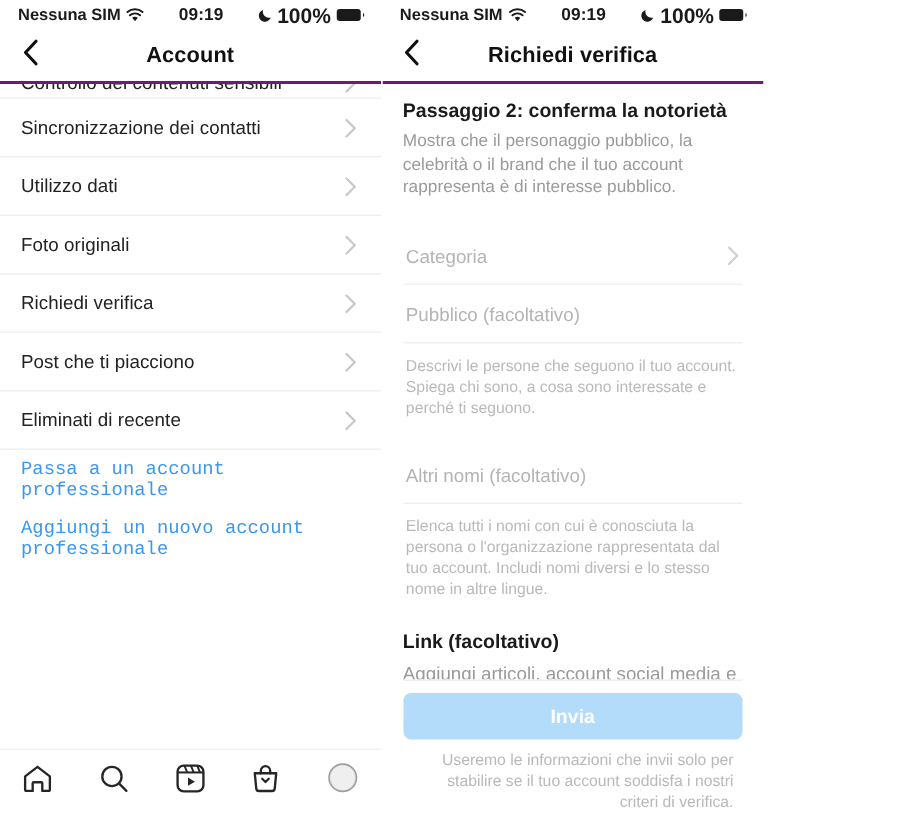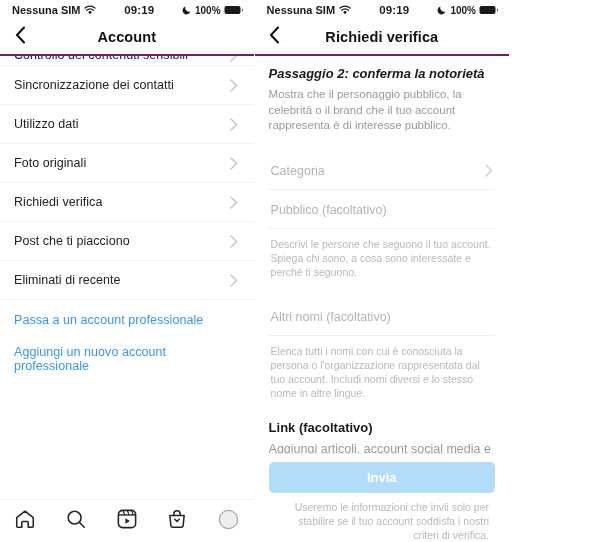--- a/index.html
+++ b/index.html
@@ -30,21 +30,21 @@
     justify-content: space-between;
     padding: 0 10px 0 12px;
     font-size: 11px;
     font-weight: 600;
     color: #1a1a1a;
   }
   .sb-left { display: flex; align-items: center; gap: 4px; }
   .sb-center { font-size: 11.5px; font-weight: 700; letter-spacing: .1px; }
   .sb-right { display: flex; align-items: center; gap: 3px; }
   .wifi-icon svg, .moon-icon svg, .battery-icon svg { display: block; }
-  .sb-pct { font-size: 10px; font-weight: 600; }
+  .sb-pct { font-size: 14px; font-weight: 600; }
 
   
   .navbar {
     height: 36px;
     display: flex;
     align-items: center;
     position: relative;
     border-bottom: 2px solid #701a75;
   }
   .nav-back {
@@ -97,20 +97,21 @@
     height: 39px;
     display: flex;
     align-items: center;
     padding: 0 14px;
     cursor: pointer;
   }
   .link-label {
     font-size: 12.5px;
     color: #3897f0;
     letter-spacing: .05px;
+    font-family: Liberation Mono, monospace;
   }
 
   
   .tabbar {
     position: absolute;
     left: 0; right: 0; bottom: 0;
     height: 43px;
     border-top: 1px solid #efefef;
     display: flex;
     align-items: center;
@@ -128,21 +129,20 @@
     position: absolute;
     top: 56px; left: 0; right: 0; bottom: 0;
     overflow: hidden;
     padding: 0 14px;
   }
   .sec-title {
     font-size: 13px;
     font-weight: 700;
     color: #1a1a1a;
     margin-top: 10px;
-    font-style: italic;
   }
   .sec-desc {
     font-size: 11.5px;
     color: #9a9a9a;
     line-height: 15.5px;
     margin-top: 6px;
   }
   .field {
     display: flex;
     align-items: center;

